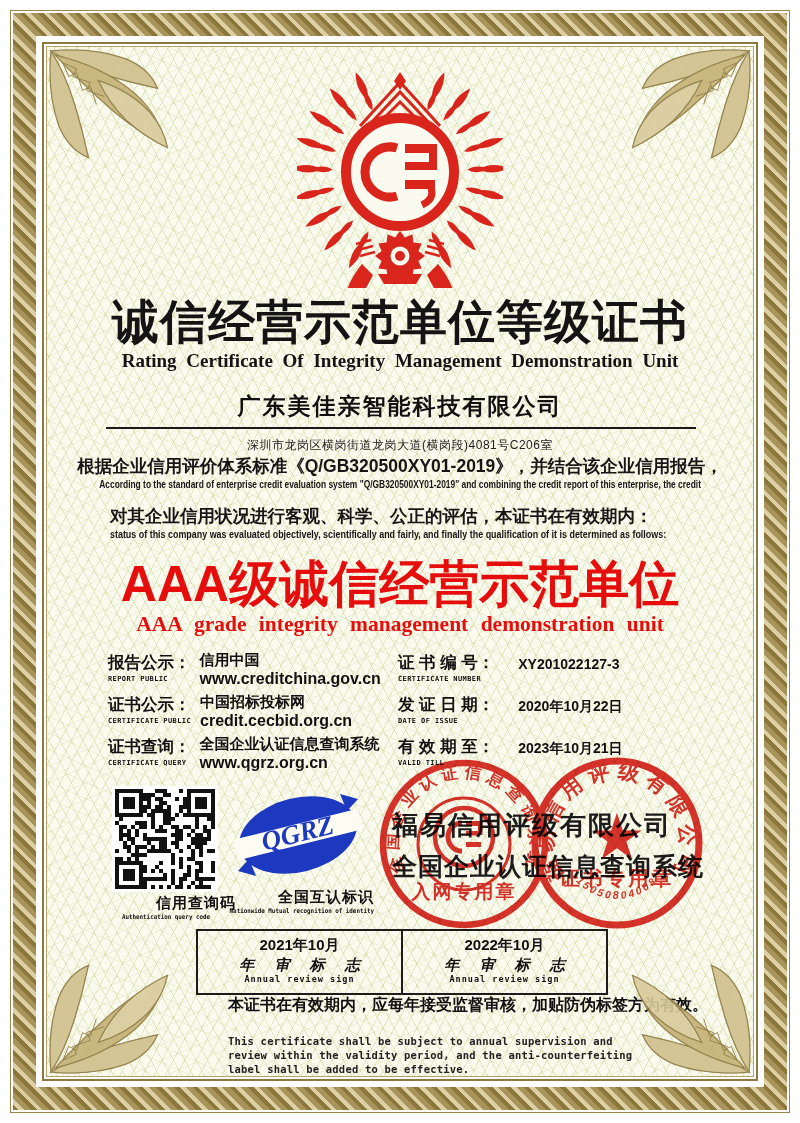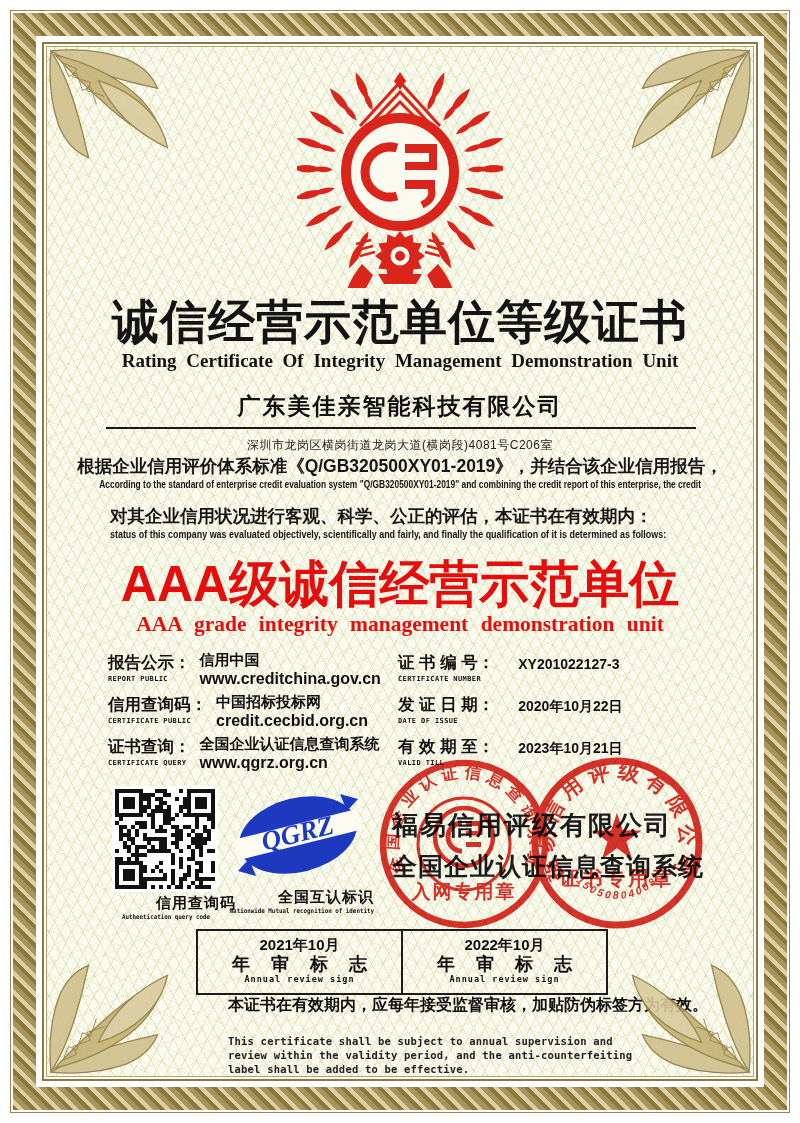--- a/index.html
+++ b/index.html
@@ -58,21 +58,21 @@
   .qgrz-lab{left:222px;top:888px;width:152px;}
   .overlay-text{left:392px;top:808px;width:330px;z-index:1;color:#1b1b1b;}
   .overlay-text .o1{font-size:26px;font-weight:800;letter-spacing:2px;white-space:nowrap;}
   .overlay-text .o2{font-size:25px;font-weight:800;letter-spacing:1px;white-space:nowrap;margin-top:7px;}
   .stamps{left:0;top:755px;width:800px;height:182px;z-index:2;mix-blend-mode:multiply;}
   
   .review-row{left:196px;top:929px;width:408px;height:62px;border:2px solid #1c1c1c;display:flex;background:transparent;}
   .review-cell{flex:1;text-align:center;padding-top:5px;}
   .review-cell:first-child{border-right:2px solid #1c1c1c;}
   .review-cell .date{font-size:15px;font-weight:800;}
-  .review-cell .cnl{font-size:18px;font-weight:800;letter-spacing:8px;margin-left:8px;line-height:19px;}
+  .review-cell .cnl{font-size:15px;font-weight:800;letter-spacing:8px;margin-left:8px;line-height:19px;font-style:italic;}
   .review-cell .enl{font-family:"DejaVu Sans Mono",monospace;font-size:8.5px;font-weight:bold;letter-spacing:1px;}
   
   .footer{left:228px;top:995px;width:430px;}
   .footer .cn{font-size:16px;font-weight:800;white-space:nowrap;}
   .footer .en{font-family:"DejaVu Sans Mono",monospace;font-size:10.5px;font-weight:bold;line-height:14px;letter-spacing:.2px;color:#222;margin-top:18px;}
 </style>
 </head>
 <body>
 
 <div class="page" id="page">
@@ -171,21 +171,21 @@
         <div class="cn">报告公示：</div>
       <div class="en">REPORT PUBLIC</div>
       </div>
     <div class="f-val">
         <div class="l1">信用中国</div>
       <div class="l2">www.creditchina.gov.cn</div>
       </div>
   </div>
   <div class="f-row" style="left:108px;top:694px">
     <div class="f-label">
-        <div class="cn">信用查询码：</div>
+        <div class="cn">证书公示：</div>
       <div class="en">CERTIFICATE PUBLIC</div>
       </div>
     <div class="f-val">
         <div class="l1">中国招标投标网</div>
       <div class="l2">credit.cecbid.org.cn</div>
       </div>
   </div>
   <div class="f-row" style="left:108px;top:736px">
     <div class="f-label">
         <div class="cn">证书查询：</div>

